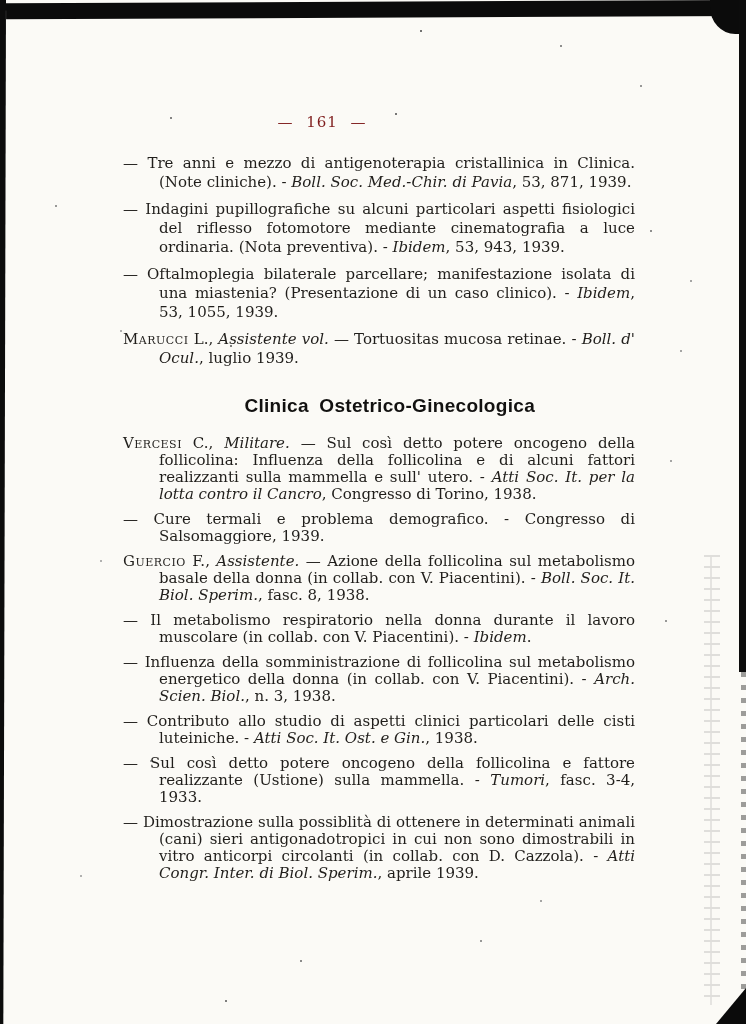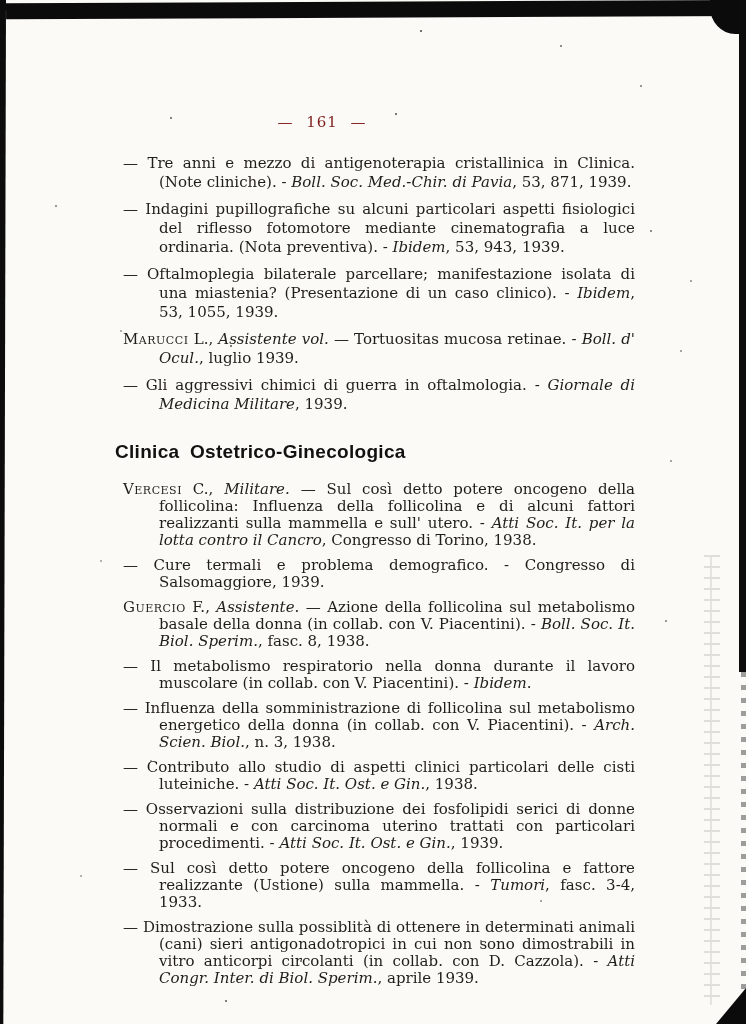--- a/index.html
+++ b/index.html
@@ -45,21 +45,21 @@
   .entry{
     margin:8px;padding-left:36px;text-indent:-36px;
     text-align:justify;font-size:15px;line-height:19px;
   }
   .sec2 .entry{line-height:17px;}
   .entry.author{margin-top:5px;}
   .sec2 .entry.author{margin-top:7px;}
   .it{font-style:italic;}
   .sc{font-variant:small-caps;letter-spacing:0.5px;}
   .section-heading{
-    width:420px;text-align:left;
+    width:420px;text-align:right;
     margin:27px 0 18px 0;
     font-family:"Liberation Sans", sans-serif;
     font-weight:700;font-size:19px;letter-spacing:0.3px;word-spacing:5px;color:#121110;
   }
 </style>
 </head>
 <body>
 
 <div class="edge-top"></div>
 <div class="corner-tr"></div>
@@ -71,29 +71,27 @@
 <div class="speck"></div>
 
 <div class="page-number">— 161 —</div>
 
 <div class="column">
   <div class="sec1">
       <p class="entry"><span>— Tre anni e mezzo di antigenoterapia cristallinica in Clinica. (Note cliniche). - </span><span class="it">Boll. Soc. Med.-Chir. di Pavia</span><span>, 53, 871, 1939.</span></p>
       <p class="entry"><span>— Indagini pupillografiche su alcuni particolari aspetti fisiologici del riflesso fotomotore mediante cinematografia a luce ordinaria. (Nota preventiva). - </span><span class="it">Ibidem</span><span>, 53, 943, 1939.</span></p>
       <p class="entry"><span>— Oftalmoplegia bilaterale parcellare; manifestazione isolata di una miastenia? (Presentazione di un caso clinico). - </span><span class="it">Ibidem</span><span>, 53, 1055, 1939.</span></p>
       <p class="entry author"><span class="sc">Marucci</span><span> L., </span><span class="it">Assistente vol.</span><span> — Tortuositas mucosa retinae. - </span><span class="it">Boll. d' Ocul.</span><span>, luglio 1939.</span></p>
-      <p class="entry"><span>— Gli aggressivi chimici di guerra in oftalmologia. - </span><span class="it">Giornale di Medicina Militare</span><span>, 1939.</span></p>
     </div>
 
   <h2 class="section-heading">Clinica Ostetrico-Ginecologica</h2>
 
   <div class="sec2">
       <p class="entry author"><span class="sc">Vercesi</span><span> C., </span><span class="it">Militare.</span><span> — Sul così detto potere oncogeno della follicolina: Influenza della follicolina e di alcuni fattori realizzanti sulla mammella e sull' utero. - </span><span class="it">Atti Soc. It. per la lotta contro il Cancro</span><span>, Congresso di Torino, 1938.</span></p>
       <p class="entry"><span>— Cure termali e problema demografico. - Congresso di Salsomaggiore, 1939.</span></p>
       <p class="entry author"><span class="sc">Guercio</span><span> F., </span><span class="it">Assistente.</span><span> — Azione della follicolina sul metabolismo basale della donna (in collab. con V. Piacentini). - </span><span class="it">Boll. Soc. It. Biol. Sperim.</span><span>, fasc. 8, 1938.</span></p>
       <p class="entry"><span>— Il metabolismo respiratorio nella donna durante il lavoro muscolare (in collab. con V. Piacentini). - </span><span class="it">Ibidem</span><span>.</span></p>
       <p class="entry"><span>— Influenza della somministrazione di follicolina sul metabolismo energetico della donna (in collab. con V. Piacentini). - </span><span class="it">Arch. Scien. Biol.</span><span>, n. 3, 1938.</span></p>
       <p class="entry"><span>— Contributo allo studio di aspetti clinici particolari delle cisti luteiniche. - </span><span class="it">Atti Soc. It. Ost. e Gin.</span><span>, 1938.</span></p>
-      <p class="entry"><span>— Osservazioni sulla distribuzione dei fosfolipidi serici di donne normali e con carcinoma uterino trattati con particolari procedimenti. - </span><span class="it">Atti Soc. It. Ost. e Gin.</span><span>, 1939.</span></p>
       <p class="entry"><span>— Sul così detto potere oncogeno della follicolina e fattore realizzante (Ustione) sulla mammella. - </span><span class="it">Tumori</span><span>, fasc. 3-4, 1933.</span></p>
       <p class="entry"><span>— Dimostrazione sulla possiblità di ottenere in determinati animali (cani) sieri antigonadotropici in cui non sono dimostrabili in vitro anticorpi circolanti (in collab. con D. Cazzola). - </span><span class="it">Atti Congr. Inter. di Biol. Sperim.</span><span>, aprile 1939.</span></p>
     </div>
 </div>
 
 </body></html>

